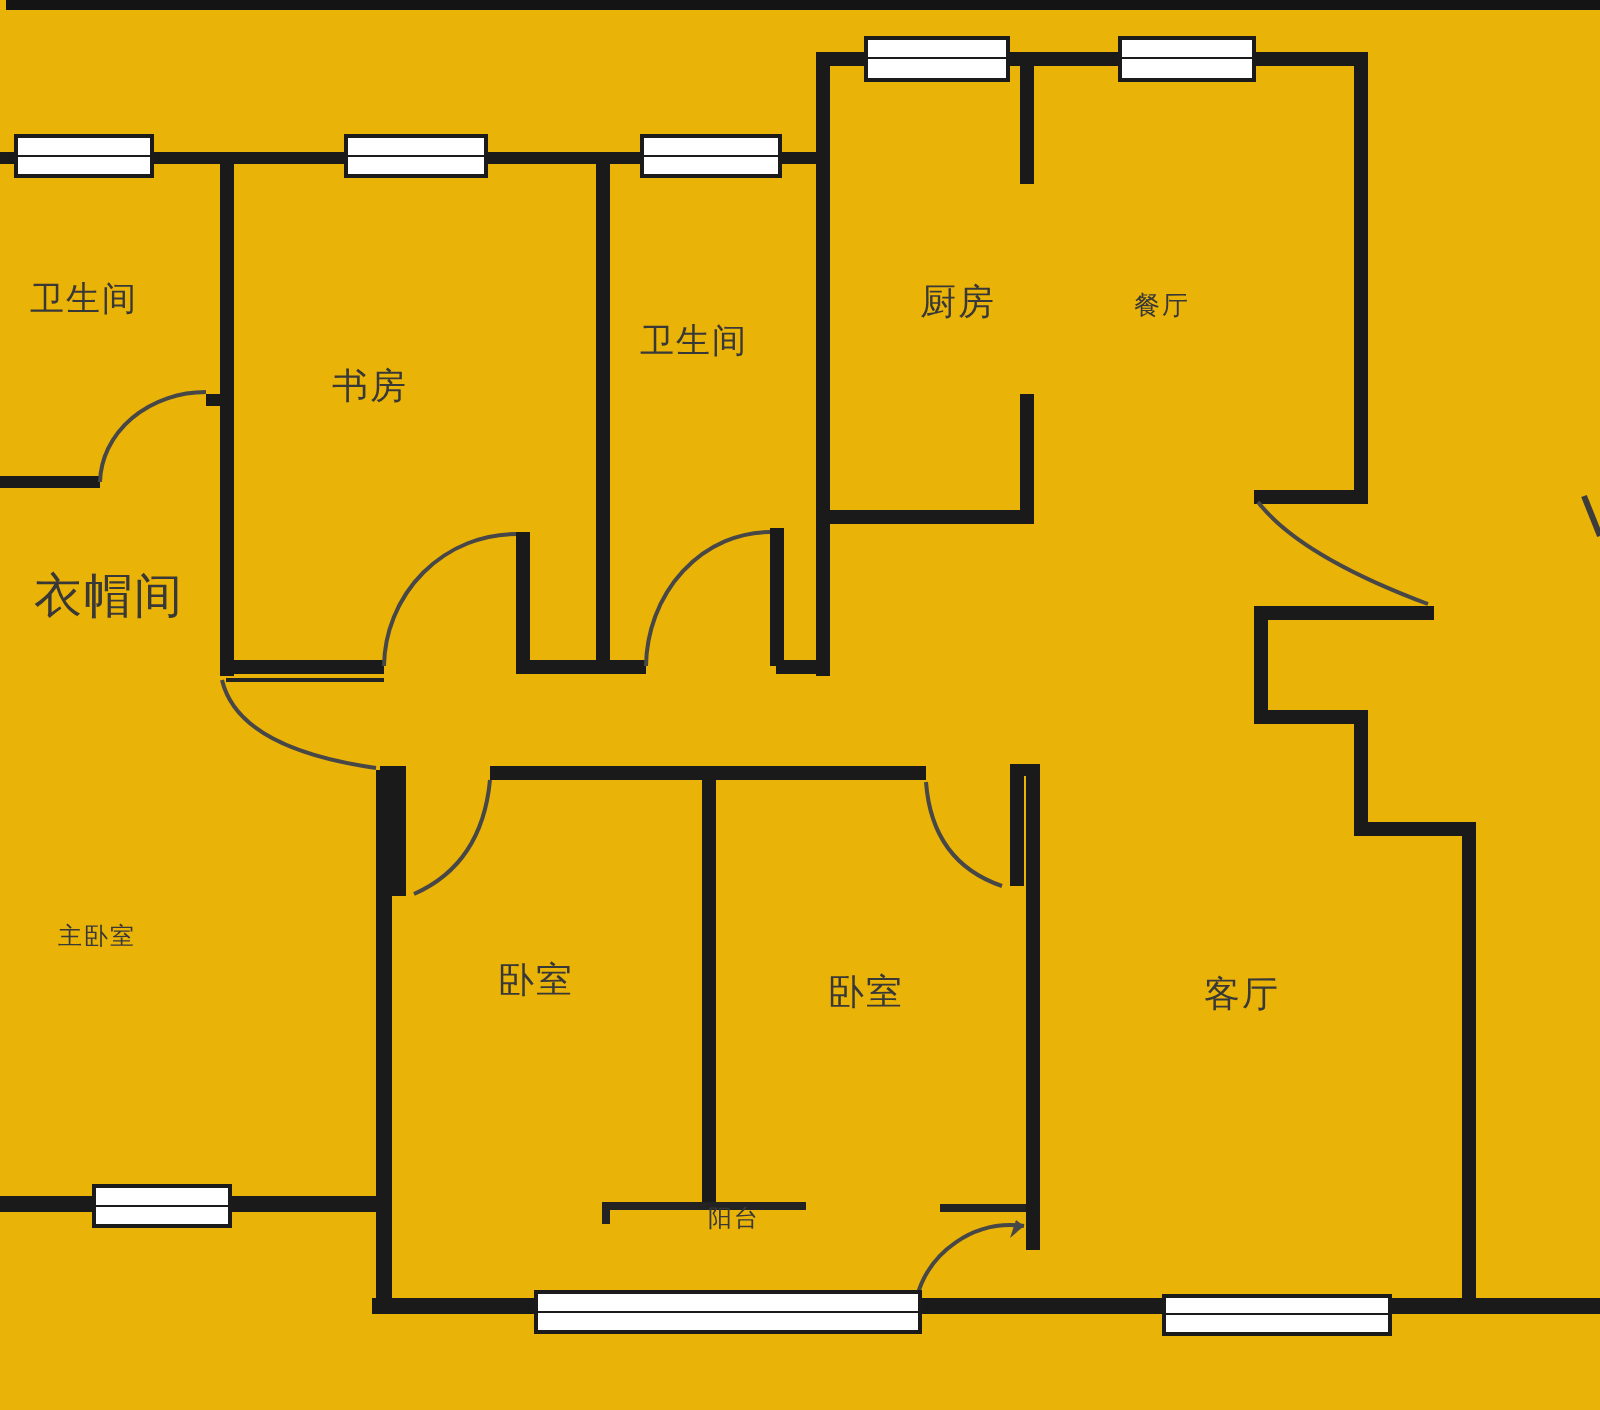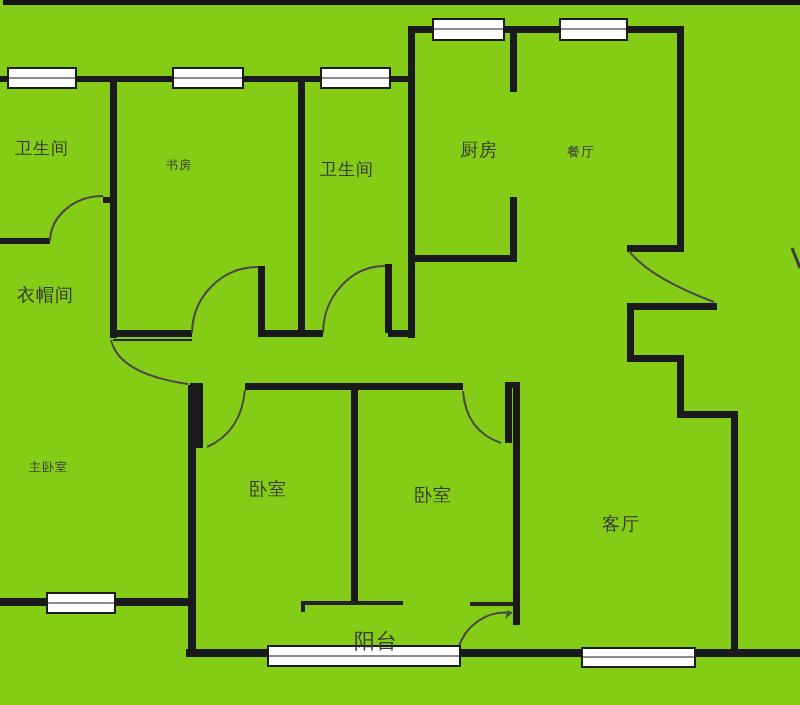--- a/index.html
+++ b/index.html
@@ -1,19 +1,19 @@
 <!DOCTYPE html>
 <html><head>
 <meta charset="utf-8">
 <style>
   html,body{margin:0;padding:0;background:#e9e9e9;}
   .stage{
     position:relative;width:800px;height:705px;overflow:hidden;
-    background:#84cc16;
-    font-family:Liberation Mono, monospace;
+    background:#eab308;
+    font-family:Liberation Sans, sans-serif;
   }
   .plan-svg{position:absolute;left:0;top:0;}
   .room-label{
     position:absolute;color:#383838;letter-spacing:1px;white-space:nowrap;
     font-weight:400;line-height:1;
   }
 </style>
 </head>
 <body>
 
@@ -133,24 +133,24 @@
           <line x1="268" y1="656" x2="460" y2="656" stroke-width="1"></line>
       </g>
       <g>
         <rect x="582" y="648" width="113" height="19"></rect>
           <line x1="582" y1="657" x2="695" y2="657" stroke-width="1"></line>
       </g>
     </g>
   </svg>
 
   <div class="room-label" style="left:15px;top:141px;font-size:17px">卫生间</div>
-  <div class="room-label" style="left:166px;top:160px;font-size:12px">书房</div>
+  <div class="room-label" style="left:166px;top:184px;font-size:18px">书房</div>
   <div class="room-label" style="left:320px;top:162px;font-size:17px">卫生间</div>
   <div class="room-label" style="left:460px;top:142px;font-size:18px">厨房</div>
   <div class="room-label" style="left:567px;top:146px;font-size:13px">餐厅</div>
-  <div class="room-label" style="left:17px;top:287px;font-size:18px">衣帽间</div>
+  <div class="room-label" style="left:17px;top:287px;font-size:24px">衣帽间</div>
   <div class="room-label" style="left:29px;top:462px;font-size:12px">主卧室</div>
   <div class="room-label" style="left:249px;top:481px;font-size:18px">卧室</div>
   <div class="room-label" style="left:414px;top:487px;font-size:18px">卧室</div>
-  <div class="room-label" style="left:602px;top:516px;font-size:18px">客厅</div>
-  <div class="room-label" style="left:354px;top:632px;font-size:21px">阳台</div>
+  <div class="room-label" style="left:602px;top:488px;font-size:18px">客厅</div>
+  <div class="room-label" style="left:354px;top:603px;font-size:12px">阳台</div>
 
 </div>
 
 </body></html>

